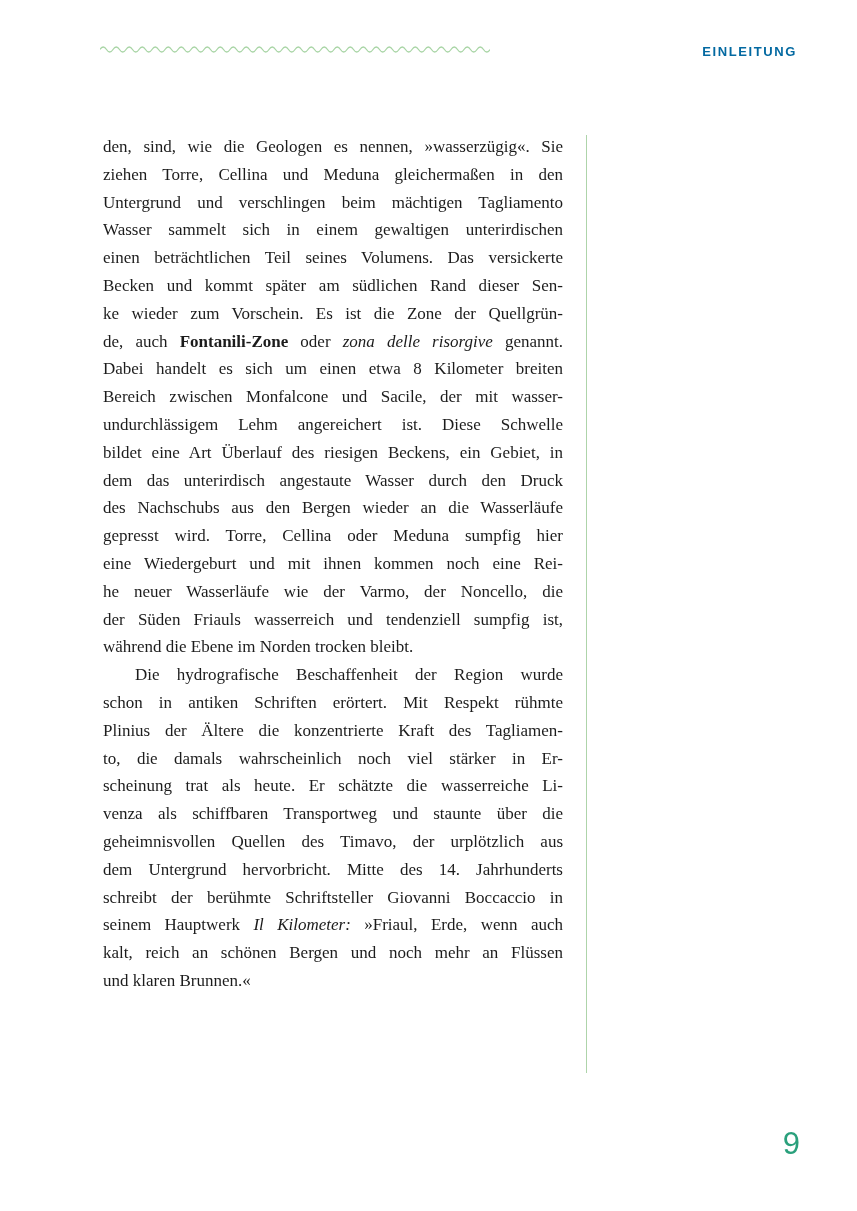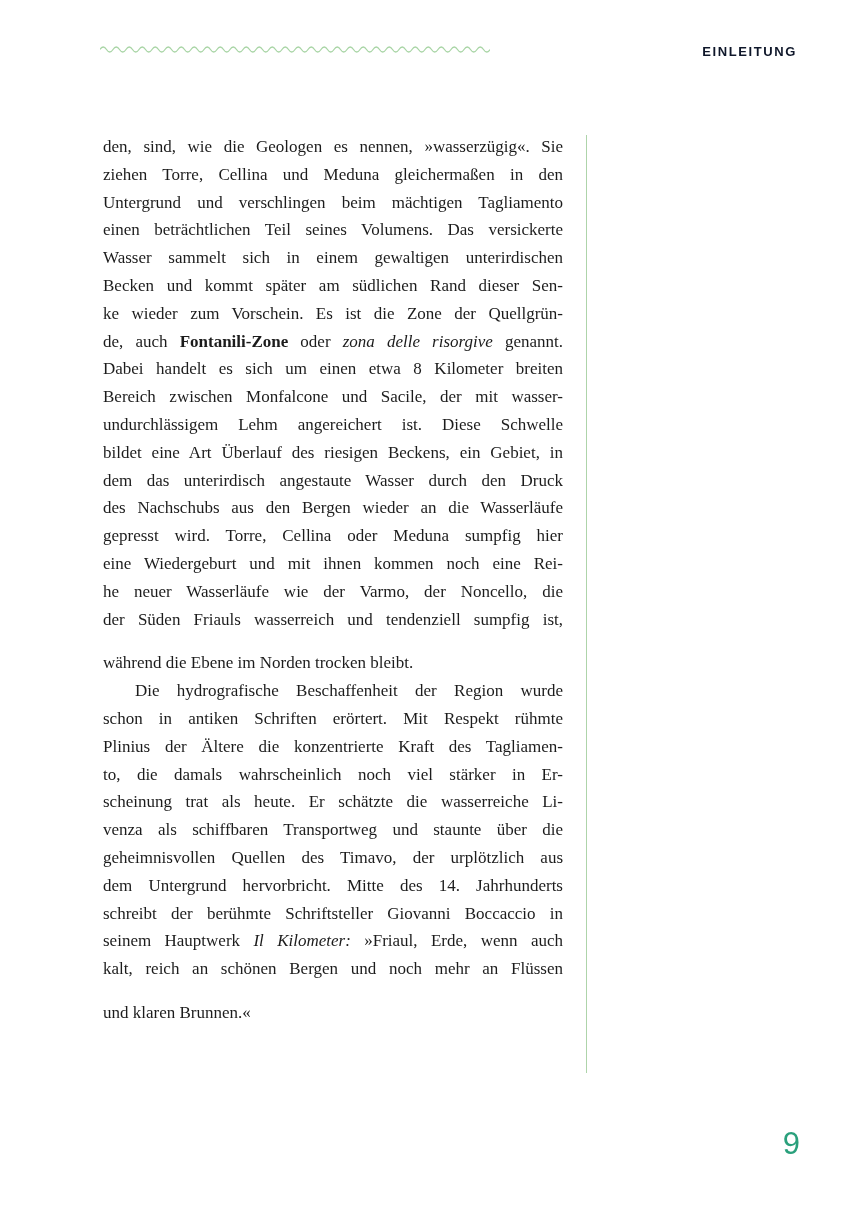--- a/index.html
+++ b/index.html
@@ -23,21 +23,21 @@
     font-weight: 700; font-size: 13px; letter-spacing: 1.6px;
     text-transform: uppercase;
   }
 
   
   .text-block {
     position: absolute; left: 103px; top: 133px; width: 460px;
     font-size: 17px; line-height: 27.8px; color: #1c1c1c;
   }
   .line { text-align: justify; text-align-last: justify; }
-  .line.last { text-align-last: left; margin-top: 16px; }
+  .line.last { text-align-last: left; }
   .line.indent { text-indent: 32px; }
   .seg-b { font-weight: 700; }
   .seg-i { font-style: italic; }
 
   
   .vrule {
     position: absolute; left: 586px; top: 135px;
     width: 1px; height: 938px;
   }
 
@@ -50,28 +50,28 @@
 </style>
 </head>
 <body>
 
 <div class="page">
 
   <svg class="wave-svg" viewBox="0 0 390 11" xmlns="http://www.w3.org/2000/svg" aria-hidden="true">
     <path fill="none" stroke-width="1.3" d="M0,6.5 q3.25,-5 6.5,0 t6.5,0 t6.5,0 t6.5,0 t6.5,0 t6.5,0 t6.5,0 t6.5,0 t6.5,0 t6.5,0 t6.5,0 t6.5,0 t6.5,0 t6.5,0 t6.5,0 t6.5,0 t6.5,0 t6.5,0 t6.5,0 t6.5,0 t6.5,0 t6.5,0 t6.5,0 t6.5,0 t6.5,0 t6.5,0 t6.5,0 t6.5,0 t6.5,0 t6.5,0 t6.5,0 t6.5,0 t6.5,0 t6.5,0 t6.5,0 t6.5,0 t6.5,0 t6.5,0 t6.5,0 t6.5,0 t6.5,0 t6.5,0 t6.5,0 t6.5,0 t6.5,0 t6.5,0 t6.5,0 t6.5,0 t6.5,0 t6.5,0 t6.5,0 t6.5,0 t6.5,0 t6.5,0 t6.5,0 t6.5,0 t6.5,0 t6.5,0 t6.5,0 t6.5,0" stroke="#a9d5a6"></path>
   </svg>
 
-  <div class="running-head" style="color: #0f172a;">EINLEITUNG</div>
+  <div class="running-head" style="color: #0369a1;">EINLEITUNG</div>
 
   <main class="text-block">
       <div class="line"><span>den, sind, wie die Geologen es nennen, »wasserzügig«. Sie</span></div>
       <div class="line"><span>ziehen Torre, Cellina und Meduna gleichermaßen in den</span></div>
       <div class="line"><span>Untergrund und verschlingen beim mächtigen Tagliamento</span></div>
+      <div class="line"><span>Wasser sammelt sich in einem gewaltigen unterirdischen</span></div>
       <div class="line"><span>einen beträchtlichen Teil seines Volumens. Das versickerte</span></div>
-      <div class="line"><span>Wasser sammelt sich in einem gewaltigen unterirdischen</span></div>
       <div class="line"><span>Becken und kommt später am südlichen Rand dieser Sen-</span></div>
       <div class="line"><span>ke wieder zum Vorschein. Es ist die Zone der Quellgrün-</span></div>
       <div class="line"><span>de, auch </span><span class="seg-b">Fontanili-Zone</span><span> oder </span><span class="seg-i">zona delle risorgive</span><span> genannt.</span></div>
       <div class="line"><span>Dabei handelt es sich um einen etwa 8 Kilometer breiten</span></div>
       <div class="line"><span>Bereich zwischen Monfalcone und Sacile, der mit wasser-</span></div>
       <div class="line"><span>undurchlässigem Lehm angereichert ist. Diese Schwelle</span></div>
       <div class="line"><span>bildet eine Art Überlauf des riesigen Beckens, ein Gebiet, in</span></div>
       <div class="line"><span>dem das unterirdisch angestaute Wasser durch den Druck</span></div>
       <div class="line"><span>des Nachschubs aus den Bergen wieder an die Wasserläufe</span></div>
       <div class="line"><span>gepresst wird. Torre, Cellina oder Meduna sumpfig hier</span></div>

